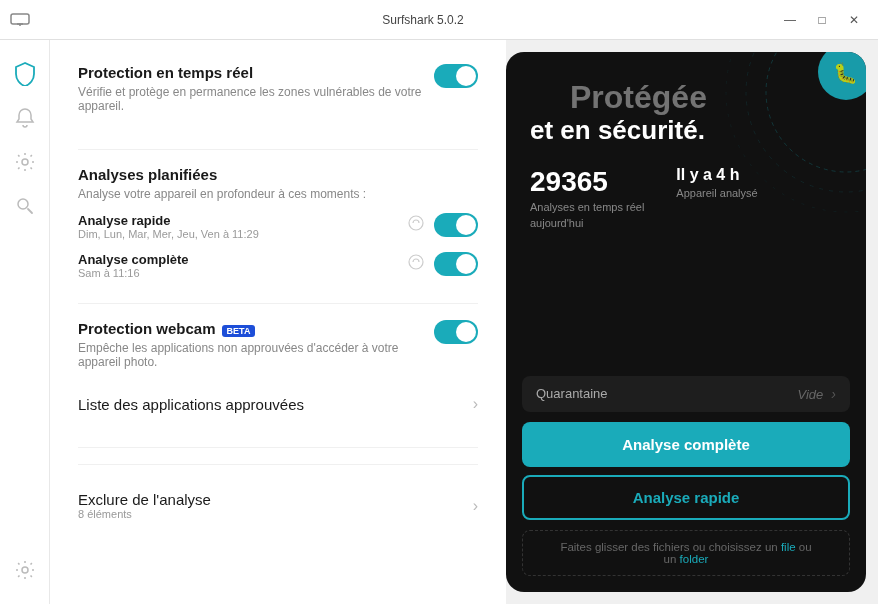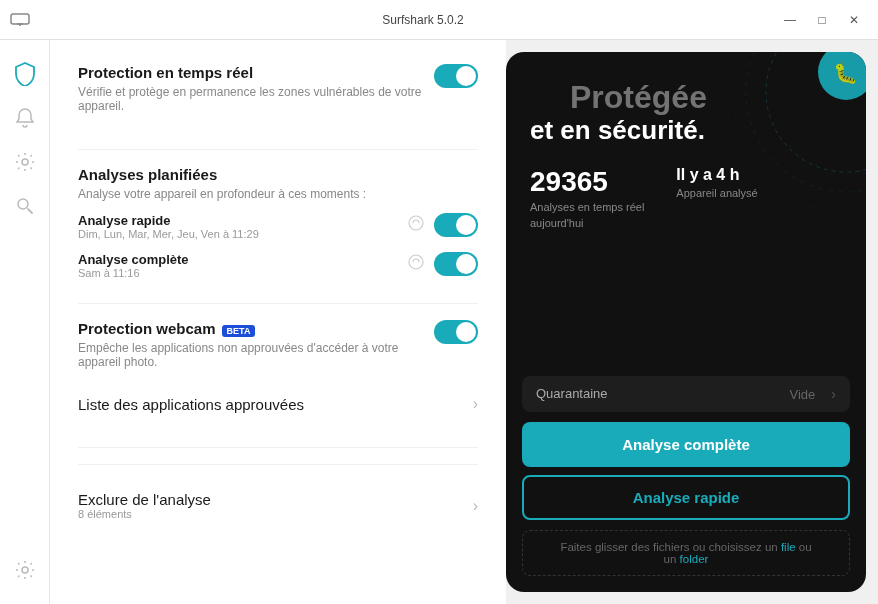--- a/index.html
+++ b/index.html
@@ -284,21 +284,22 @@
       margin: 0 16px 10px;
       cursor: pointer;
     }
     .quarantine-label {
       font-size: 13px;
       color: #aaa;
     }
     .quarantine-right {
       display: flex;
       align-items: center;
-      gap: 16px;
+      gap: 8px;
+      font-style: italic;
     }
     .quarantine-value {
       font-size: 13px;
       color: #666;
     }
     .quarantine-chevron {
       color: #555;
       font-size: 14px;
     }
 

